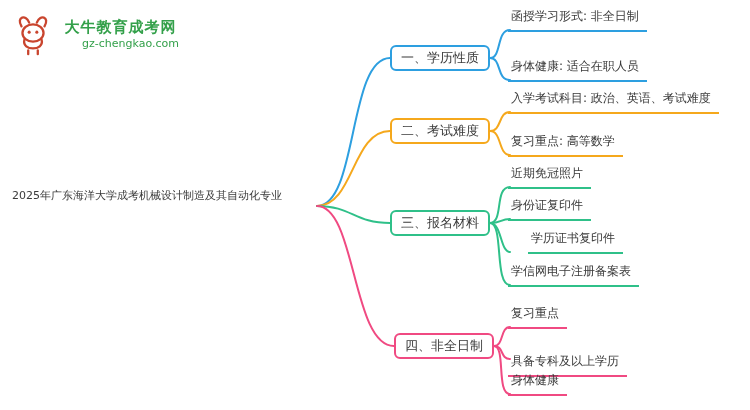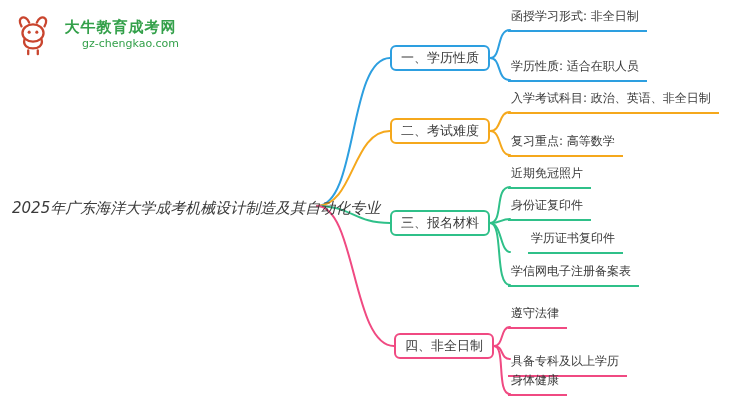--- a/index.html
+++ b/index.html
@@ -15,23 +15,22 @@
 
   
   .logo{position:absolute;left:10px;top:12px;display:flex;align-items:center;gap:6px;cursor:pointer;}
   .logo .bull{width:46px;height:46px;flex:0 0 auto;}
   .logo .txt{display:flex;flex-direction:column;align-items:center;line-height:1.15;}
   .logo .name{font-size:15px;font-weight:bold;color:#33a04a;letter-spacing:1px;white-space:nowrap;}
   .logo .domain{font-size:11px;color:#33a04a;margin-top:2px;padding-left:20px;}
 
   
   .root{
-    position:absolute;left:12px;top:199px;font-size:15px;white-space:nowrap;
+    position:absolute;left:12px;top:188px;font-size:11px;white-space:nowrap;
     color:#3a3a3a;
-    font-style:italic;
   }
 
   
   .branch{
     position:absolute;width:100px;height:26px;box-sizing:border-box;
     background:#fff;border:2px solid #999;border-radius:6px;
     display:flex;align-items:center;justify-content:center;
     font-size:13px;white-space:nowrap;
   }
   .b1{left:390px;top:45px;border-color:#2d9fe0;}
@@ -105,27 +104,27 @@
   </div>
 
   <div class="root">2025年广东海洋大学成考机械设计制造及其自动化专业</div>
 
   <div class="branch b1">一、学历性质</div>
   <div class="branch b2">二、考试难度</div>
   <div class="branch b3">三、报名材料</div>
   <div class="branch b4">四、非全日制</div>
 
   <div class="leaf c1 l1a">函授学习形式: 非全日制</div>
-  <div class="leaf c1 l1b">学历性质: 适合在职人员</div>
+  <div class="leaf c1 l1b">身体健康: 适合在职人员</div>
 
-  <div class="leaf c2 l2a">入学考试科目: 政治、英语、非全日制</div>
+  <div class="leaf c2 l2a">入学考试科目: 政治、英语、考试难度</div>
   <div class="leaf c2 l2b">复习重点: 高等数学</div>
 
   <div class="leaf c3 l3a">近期免冠照片</div>
   <div class="leaf c3 l3b">身份证复印件</div>
   <div class="leaf c3 l3c">学历证书复印件</div>
   <div class="leaf c3 l3d">学信网电子注册备案表</div>
 
-  <div class="leaf c4 l4a">遵守法律</div>
+  <div class="leaf c4 l4a">复习重点</div>
   <div class="leaf c4 l4b">具备专科及以上学历</div>
   <div class="leaf c4 l4c">身体健康</div>
 
 </div>
 
 </body></html>

